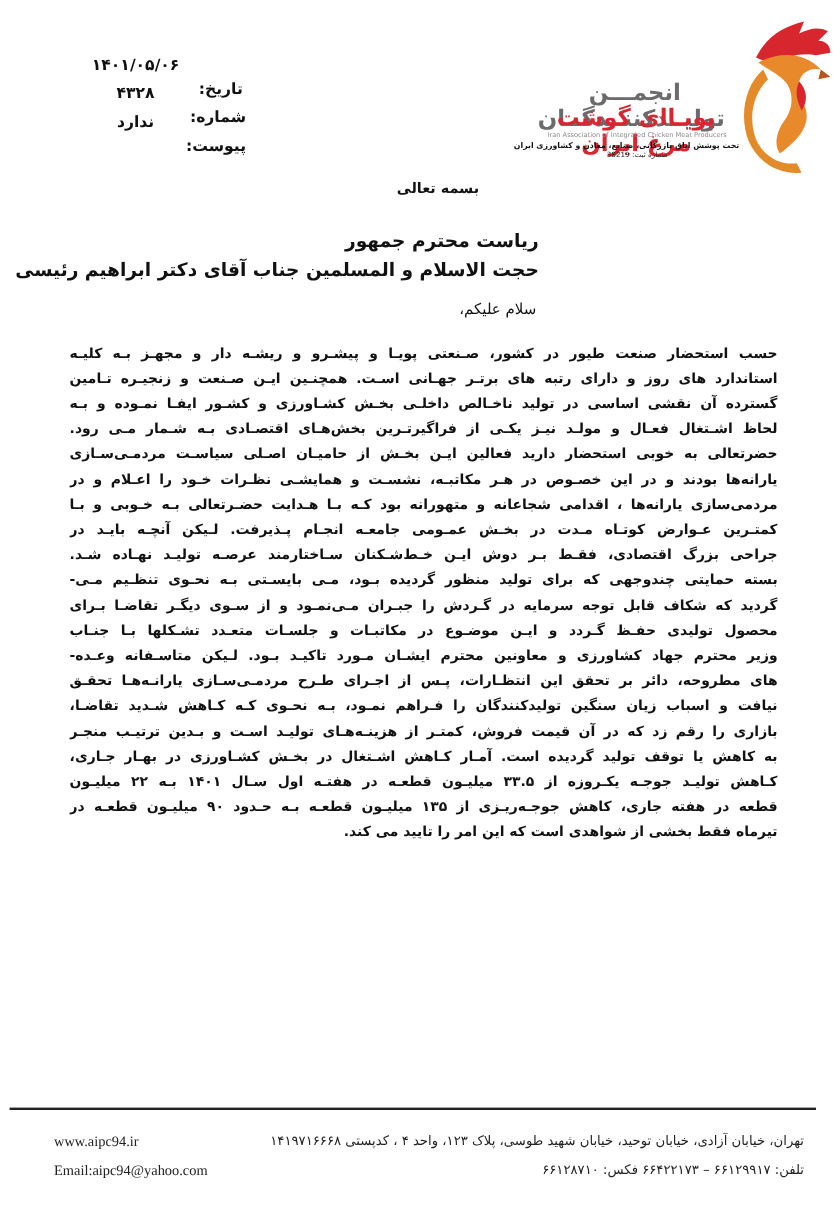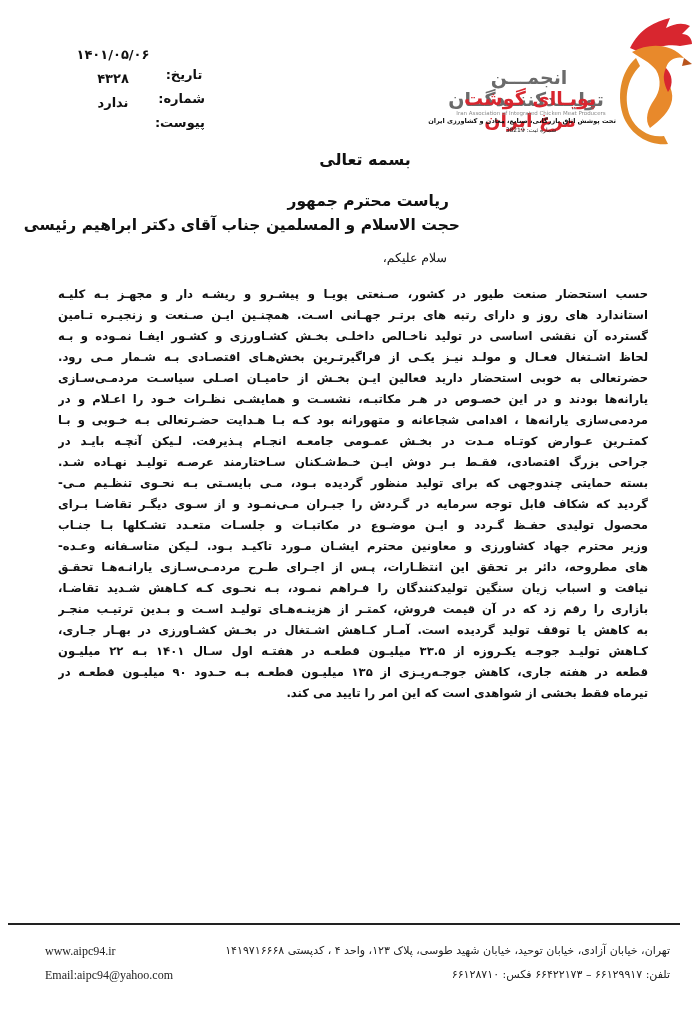--- a/index.html
+++ b/index.html
@@ -11,23 +11,23 @@
   .meta-value { width:100px; text-align:center; }
 
   .logo { position:absolute; left:440px; top:8px; width:254px; height:140px; }
   .logo-title1 { position:absolute; left:14px; top:58px; width:150px; text-align:center; direction:rtl; font-weight:bold; font-size:19px; color:#6b6b6b; letter-spacing:0.5px; }
   .logo-title2 { position:absolute; left:12px; top:79px; width:156px; text-align:center; direction:rtl; font-weight:bold; font-size:19px; color:#d8262f; }
   .logo-en { position:absolute; left:6px; top:102px; width:170px; text-align:center; font-size:5.5px; color:#8a8a8a; white-space:nowrap; }
   .logo-sub { position:absolute; left:6px; top:109px; width:170px; text-align:center; direction:rtl; font-size:6.5px; font-weight:bold; color:#111; white-space:nowrap; }
   .logo-reg { position:absolute; left:6px; top:118px; width:170px; text-align:center; direction:rtl; font-size:6px; color:#222; white-space:nowrap; }
   .logo-svg { position:absolute; left:170px; top:0; }
 
-  .bismillah { position:absolute; left:300px; top:150px; width:130px; text-align:center; direction:rtl; font-weight:bold; font-size:16px; }
+  .bismillah { position:absolute; left:300px; top:150px; width:130px; text-align:center; direction:rtl; font-weight:bold; font-size:12px; }
   .recipient1 { position:absolute; right:245px; top:192px; direction:rtl; font-weight:bold; font-size:15.5px; white-space:nowrap; }
-  .recipient2 { position:absolute; right:234px; top:216px; direction:rtl; font-weight:bold; font-size:15.5px; white-space:nowrap; }
+  .recipient2 { position:absolute; right:245px; top:216px; direction:rtl; font-weight:bold; font-size:15.5px; white-space:nowrap; }
   .greeting { position:absolute; right:247px; top:250px; direction:rtl; font-size:12.5px; font-family:"DejaVu Serif", serif; }
 
   .body { position:absolute; left:58px; top:284px; width:590px; direction:rtl; text-align:justify; text-align-last:justify; font-weight:bold; font-size:11.6px; }
   .body .line { height:21px; line-height:21px; white-space:nowrap; overflow:hidden; display:block; text-align-last:justify; }
   .body .line.last { text-align-last:right; }
 
   .rule { position:absolute; left:8px; top:923px; width:672px; height:0; border-top:2px solid #222; }
   .footer-left { position:absolute; left:45px; top:944px; font-family:"Liberation Serif", serif; font-size:12px; color:#222; }
   .footer-left div { height:24px; }
   .footer-right { position:absolute; right:24px; top:944px; direction:rtl; font-size:11px; color:#222; text-align:right; }

